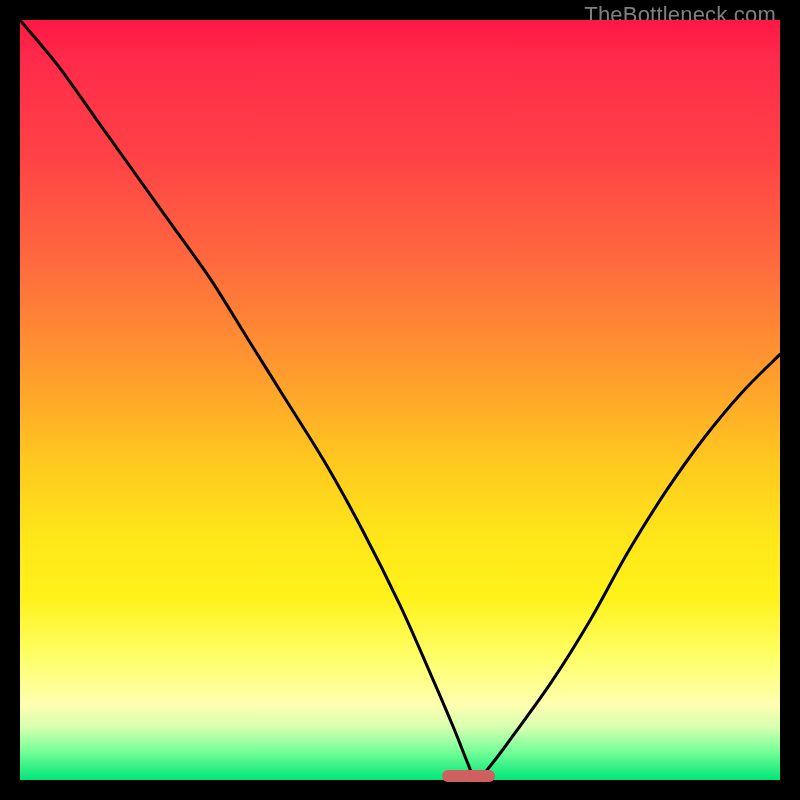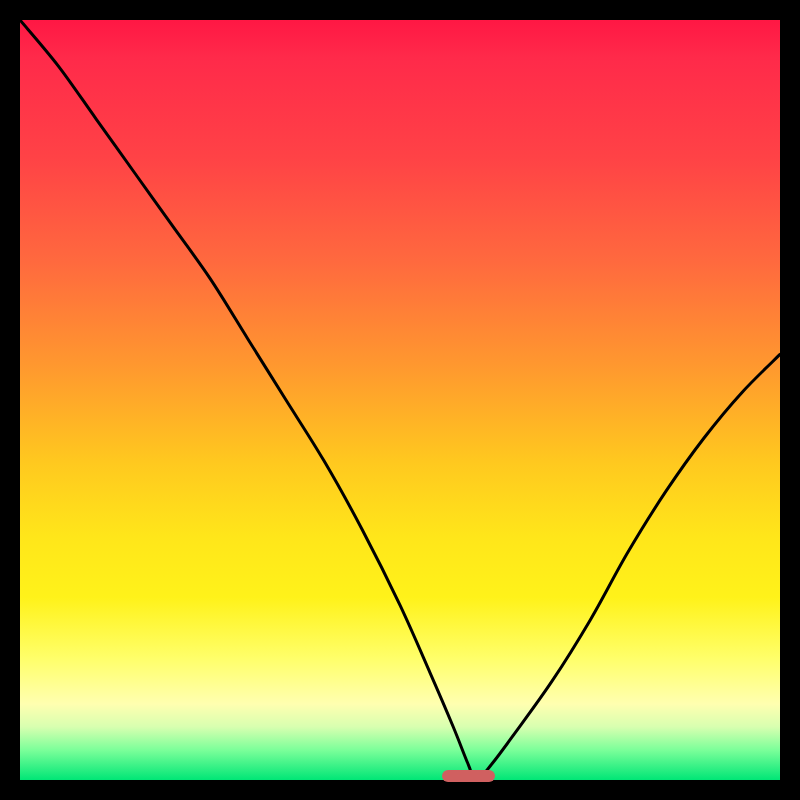--- a/index.html
+++ b/index.html
@@ -58,20 +58,21 @@
     position: absolute;
     height: 12px;
     border-radius: 6px;
     background: #d06060;
   }
 </style>
 </head>
 <body>
 
 <div class="frame">
+  <div class="watermark">TheBottleneck.com</div>
 
   <div class="plot-area">
     <svg class="curve" viewBox="0 0 760 760" preserveAspectRatio="none">
       <path id="curvePath" d="M 0.0 0.0 C 6.3 7.6, 25.3 29.1, 38.0 45.6 C 50.7 62.1, 63.3 81.1, 76.0 98.8 C 88.7 116.5, 101.3 134.3, 114.0 152.0 C 126.7 169.7, 139.3 187.5, 152.0 205.2 C 164.7 222.9, 177.3 239.4, 190.0 258.4 C 202.7 277.4, 215.3 298.9, 228.0 319.2 C 240.7 339.5, 253.3 359.7, 266.0 380.0 C 278.7 400.3, 291.3 419.3, 304.0 440.8 C 316.7 462.3, 329.3 485.1, 342.0 509.2 C 354.7 533.3, 368.6 561.1, 380.0 585.2 C 391.4 609.3, 401.5 633.3, 410.4 653.6 C 419.3 673.9, 426.9 691.6, 433.2 706.8 C 439.5 722.0, 444.6 735.9, 448.4 744.8 C 452.2 753.7, 452.2 760.0, 456.0 760.0 C 459.8 760.0, 464.9 752.4, 471.2 744.8 C 477.5 737.2, 483.9 728.3, 494.0 714.4 C 504.1 700.5, 519.3 680.2, 532.0 661.2 C 544.7 642.2, 557.3 621.9, 570.0 600.4 C 582.7 578.9, 595.3 553.5, 608.0 532.0 C 620.7 510.5, 633.3 490.2, 646.0 471.2 C 658.7 452.2, 671.3 434.5, 684.0 418.0 C 696.7 401.5, 709.3 386.3, 722.0 372.4 C 734.7 358.5, 753.7 340.7, 760.0 334.4" fill="none" stroke="#000" stroke-width="3" stroke-linejoin="round" stroke-linecap="round"></path>
     </svg>
     <div id="marker" class="marker" style="left: 421.8px; width: 53.2px; top: 750.2px;"></div>
   </div>
 </div>
 
 </body></html>

